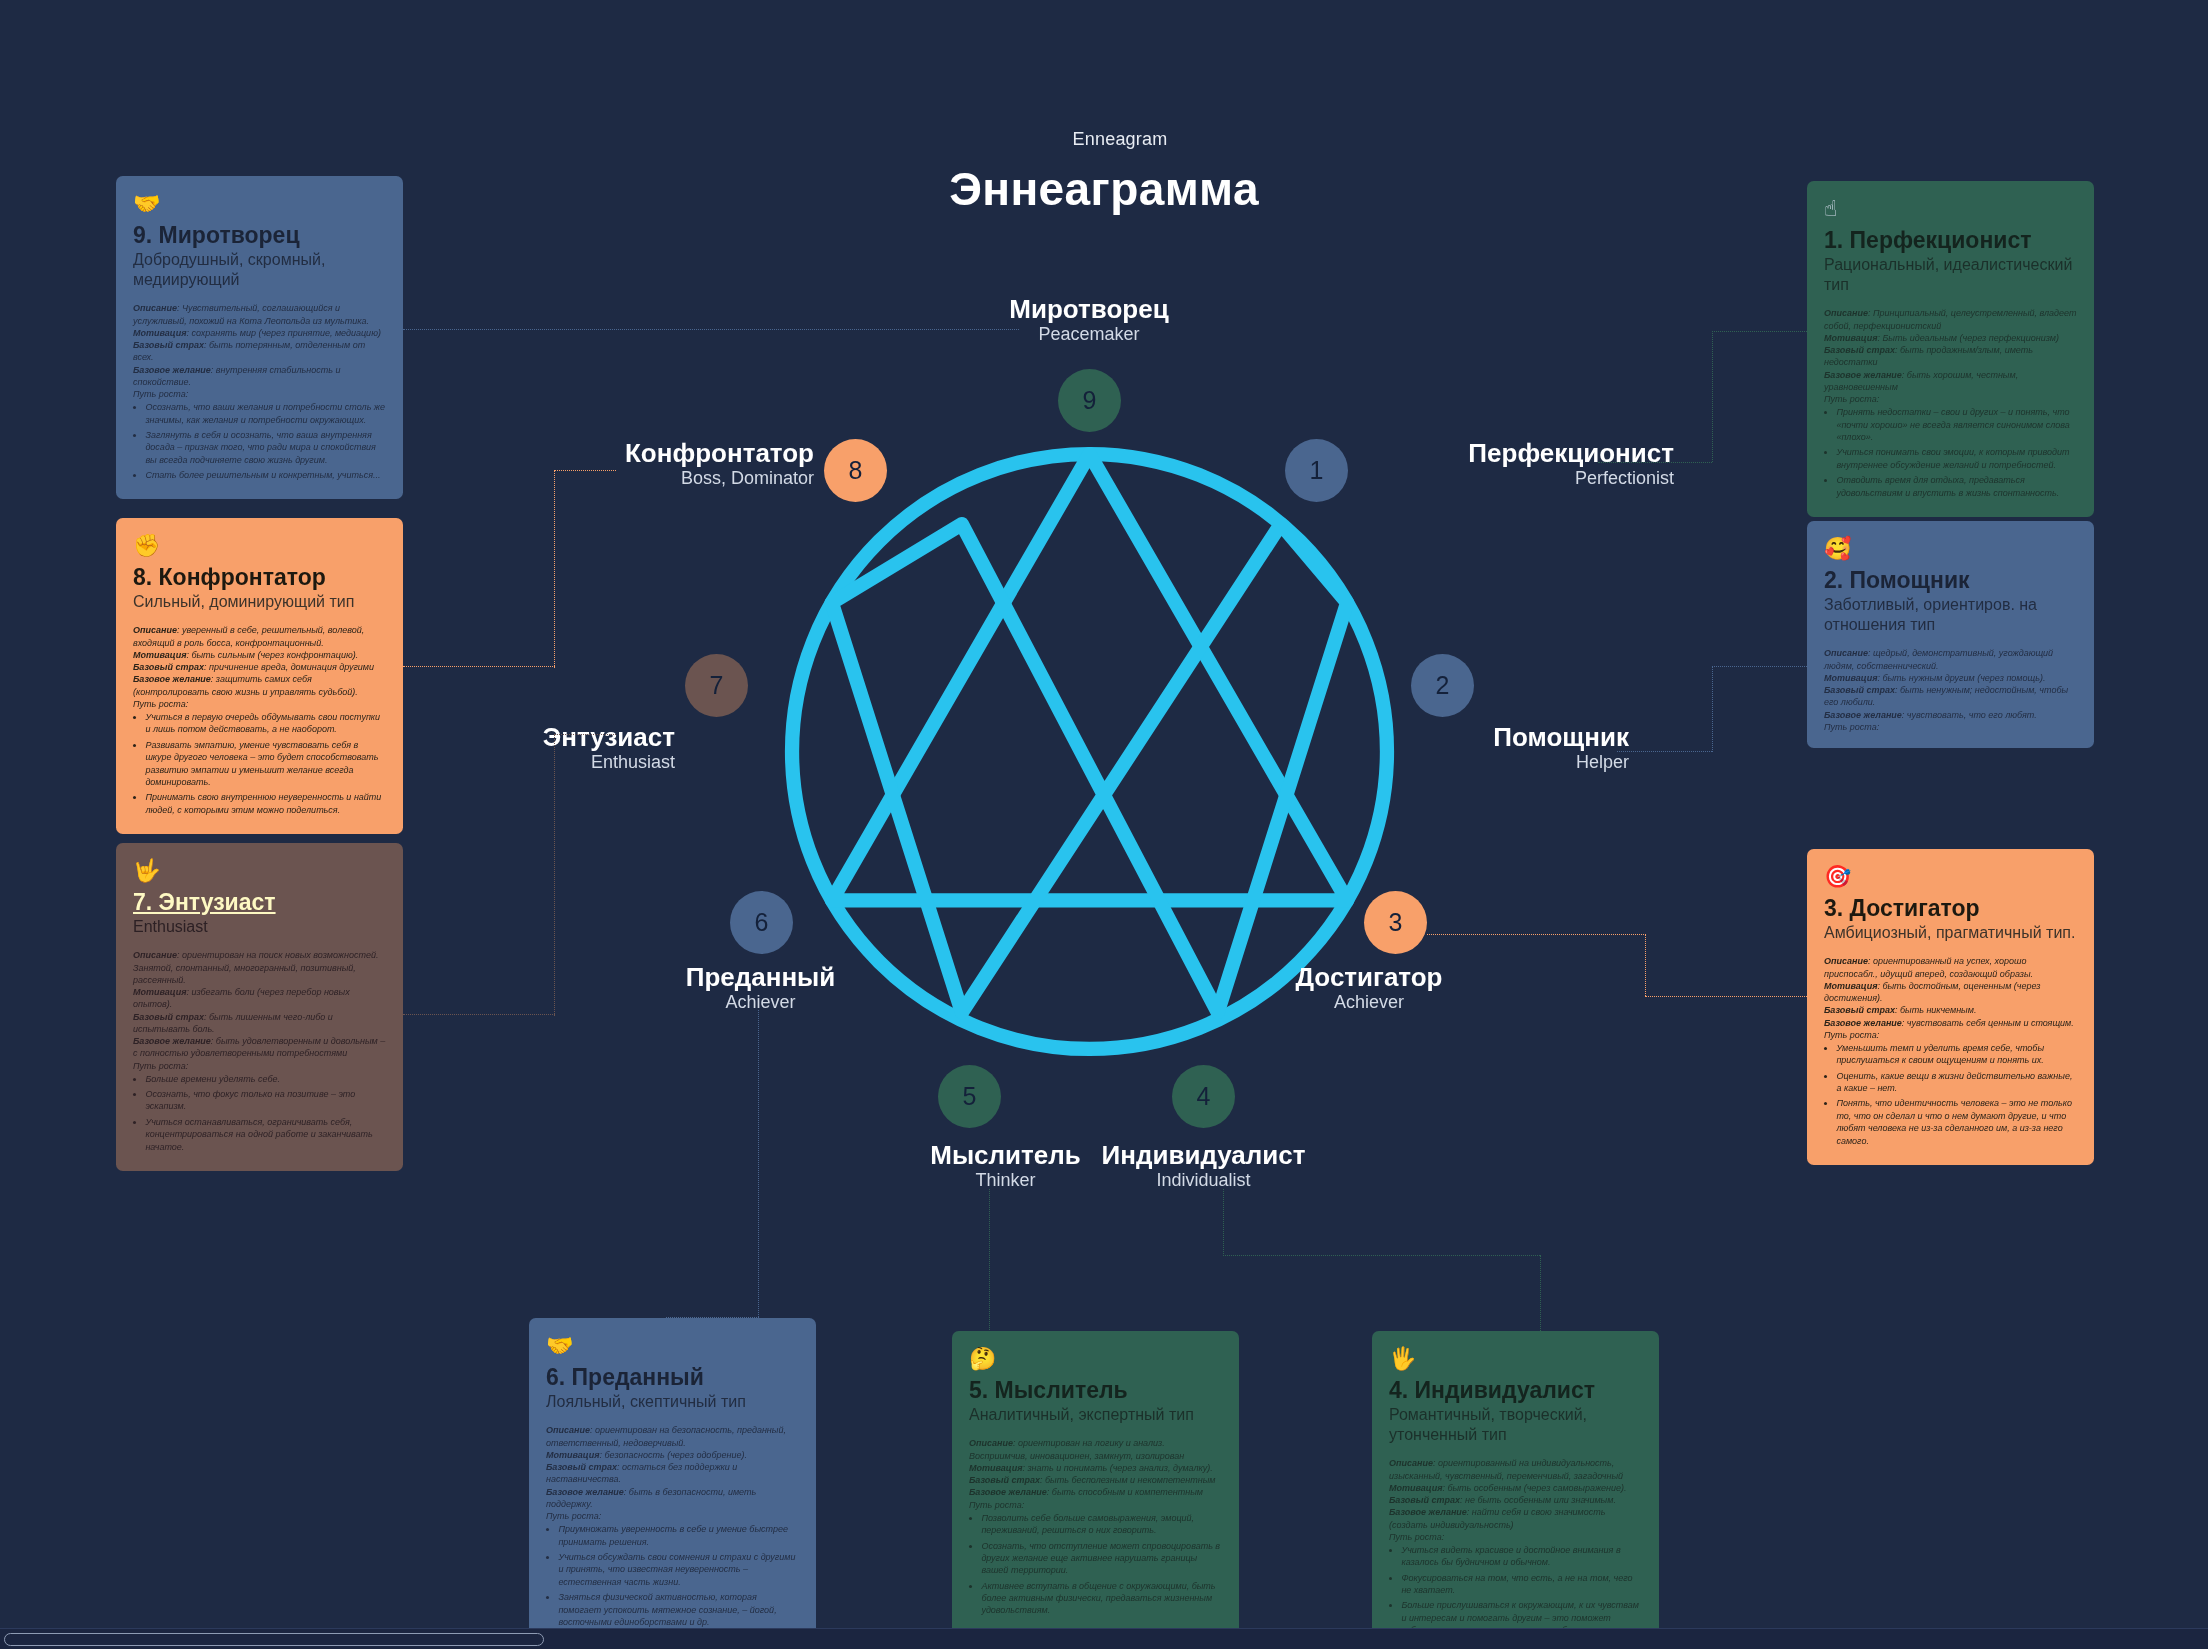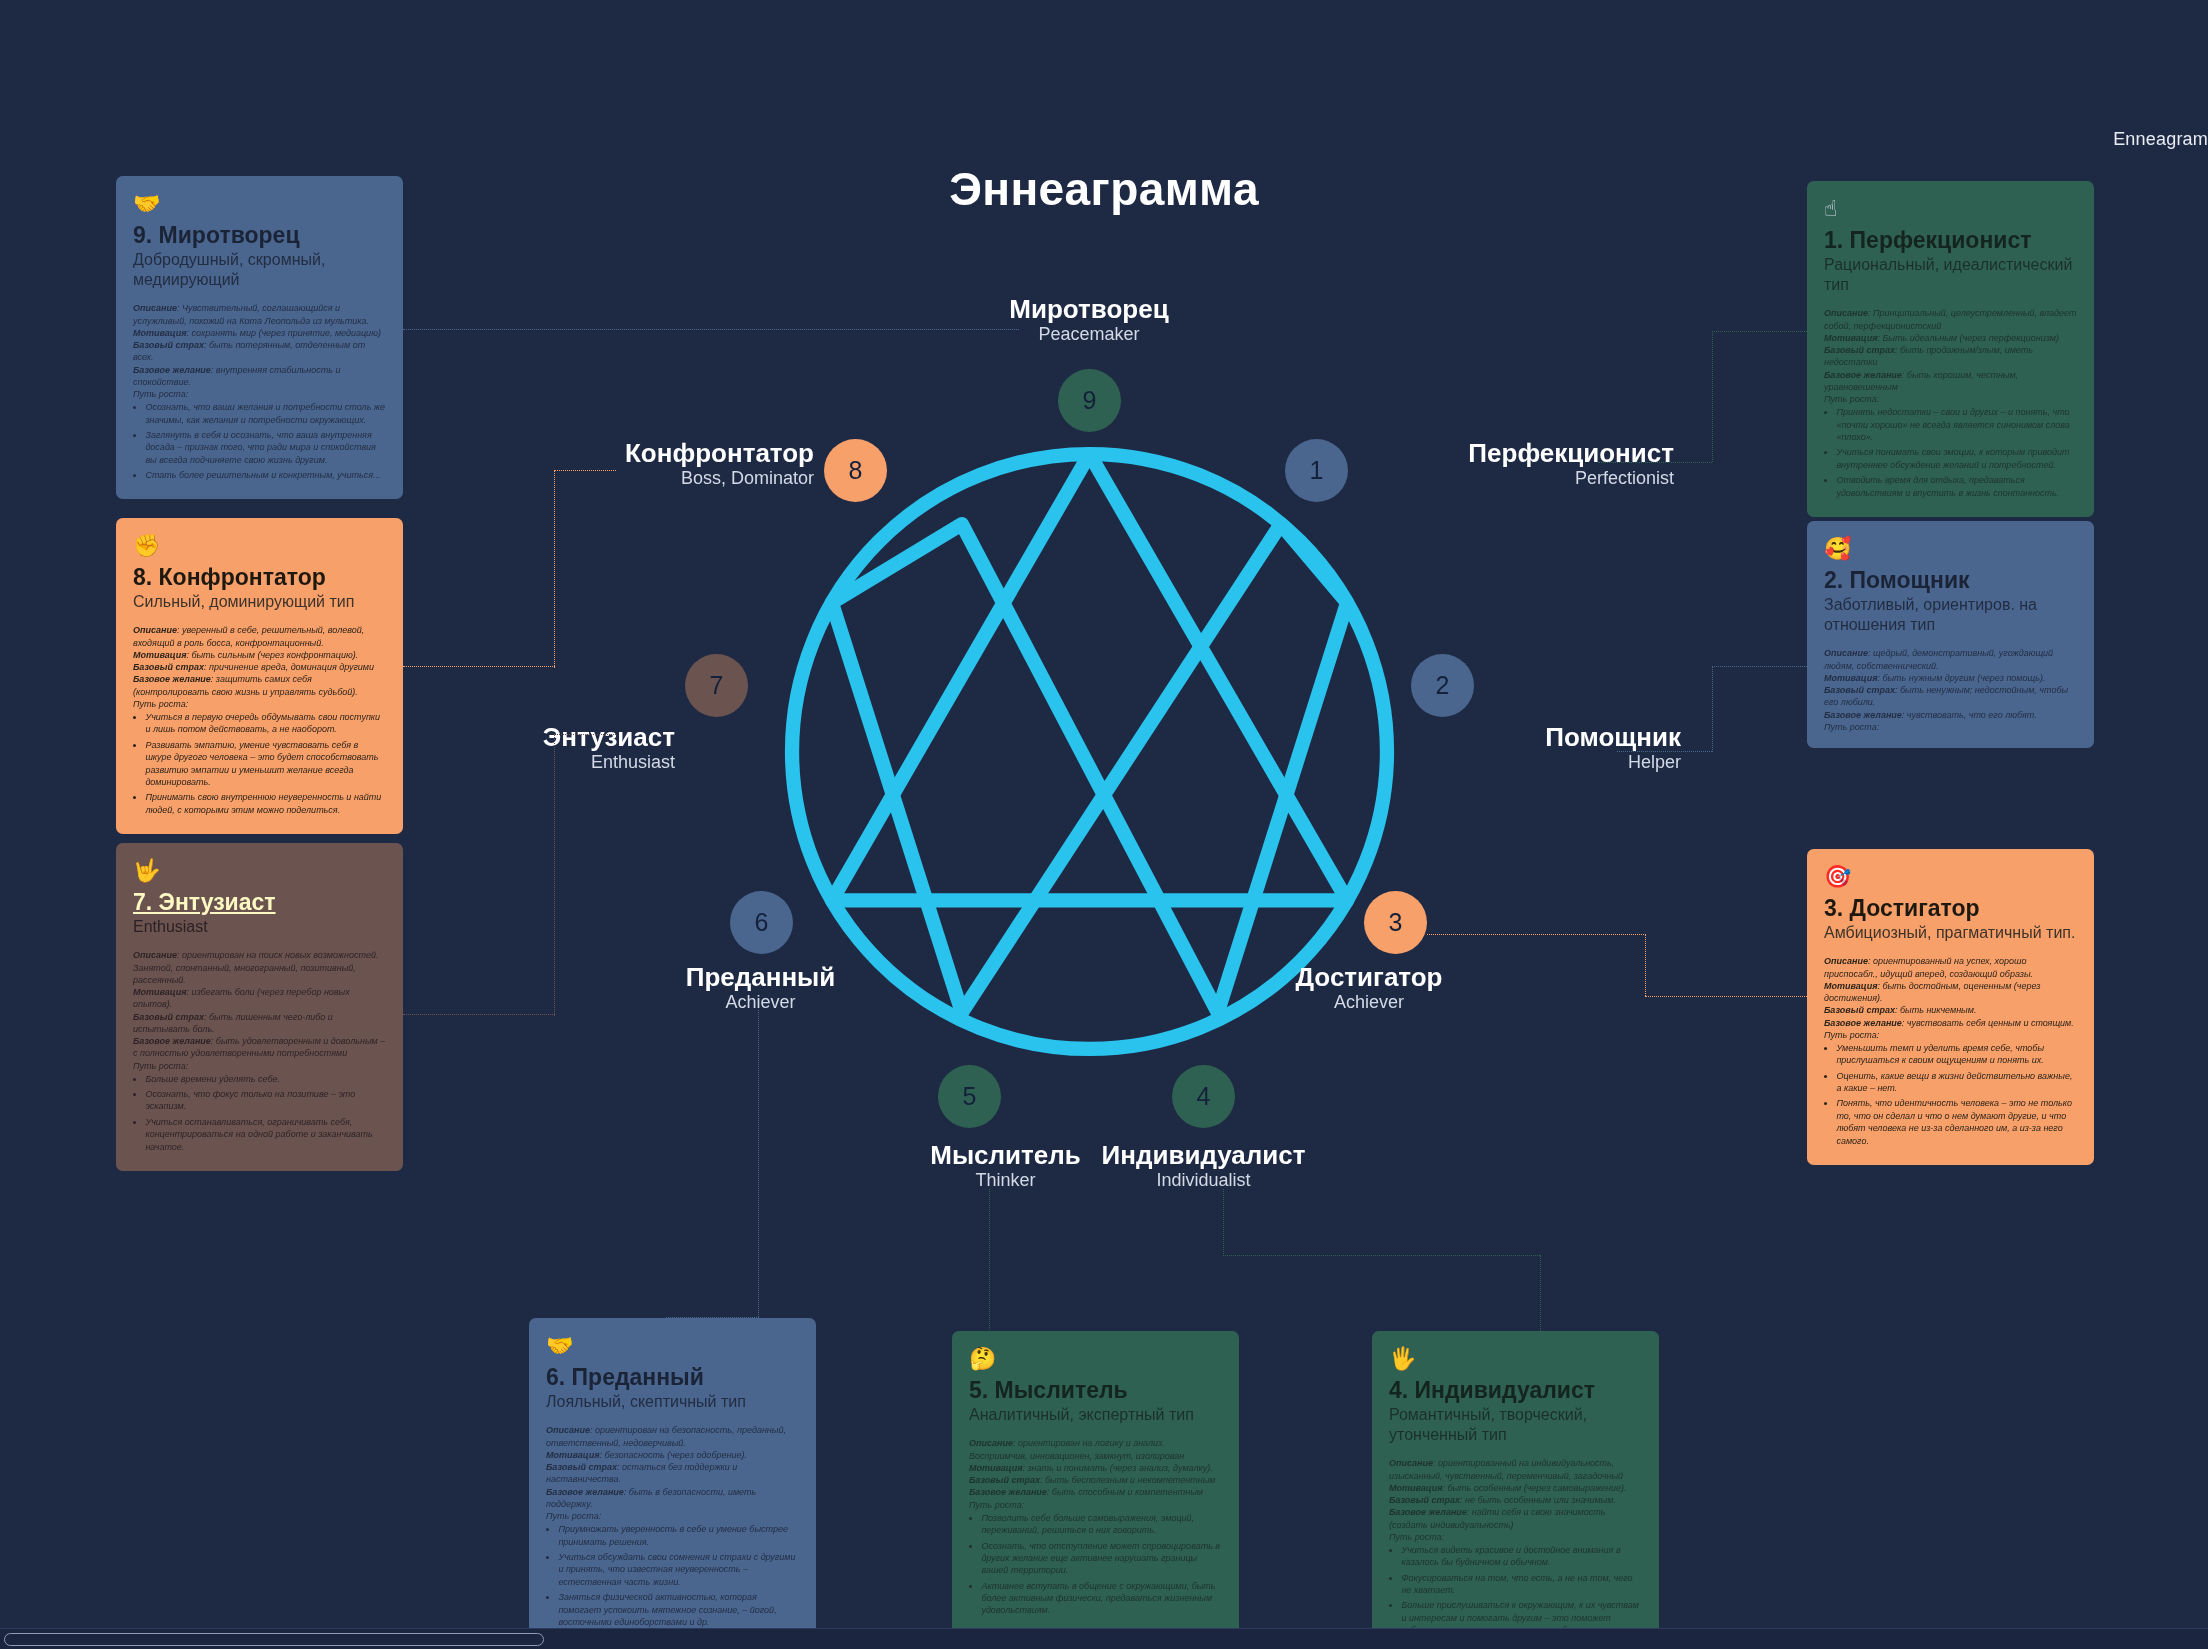--- a/index.html
+++ b/index.html
@@ -6,21 +6,21 @@
   html,body{ background:#1e2a44; }
   body{
     width:2208px; height:1649px; position:relative; overflow:hidden;
     font-family:"Liberation Sans","DejaVu Sans",sans-serif;
     color:#ffffff;
   }
   #stage{ position:absolute; inset:0; }
 
   
   .hdr-sub{
-    position:absolute; left:0; right:0; top:129px; text-align:right;
+    position:absolute; left:0; right:0; top:129px; text-align:center;
     font-size:18px; color:#e8ecf3; letter-spacing:0.2px;padding-left:32px;
   }
   .hdr-title{
     position:absolute; left:0; right:0; top:162px; text-align:center;
     font-size:46px; font-weight:bold; color:#ffffff; letter-spacing:0.4px;
   }
 
   
   #enn{ position:absolute; left:783px; top:445px; width:613px; height:613px; }
 
@@ -162,21 +162,21 @@
     <div class="en">Thinker</div>
   </div>
   <div class="nlab c" style="left:1075px; width:257px; top:1141px;">
     <div class="ru">Индивидуалист</div>
     <div class="en">Individualist</div>
   </div>
   <div class="nlab c" style="left:1236px; width:266px; top:963px;">
     <div class="ru">Достигатор</div>
     <div class="en">Achiever</div>
   </div>
-  <div class="nlab l" style="left:1396px; width:285px; top:723px;">
+  <div class="nlab l" style="left:1344px; width:285px; top:723px;">
     <div class="ru">Помощник</div>
     <div class="en">Helper</div>
   </div>
   <div class="nlab l" style="left:1370px; width:304px; top:439px;">
     <div class="ru">Перфекционист</div>
     <div class="en">Perfectionist</div>
   </div>
 
   <div class="conn">
     <div class="h" style="left:403px; top:329px; width:616px; border-color:#4a668f;"></div>

